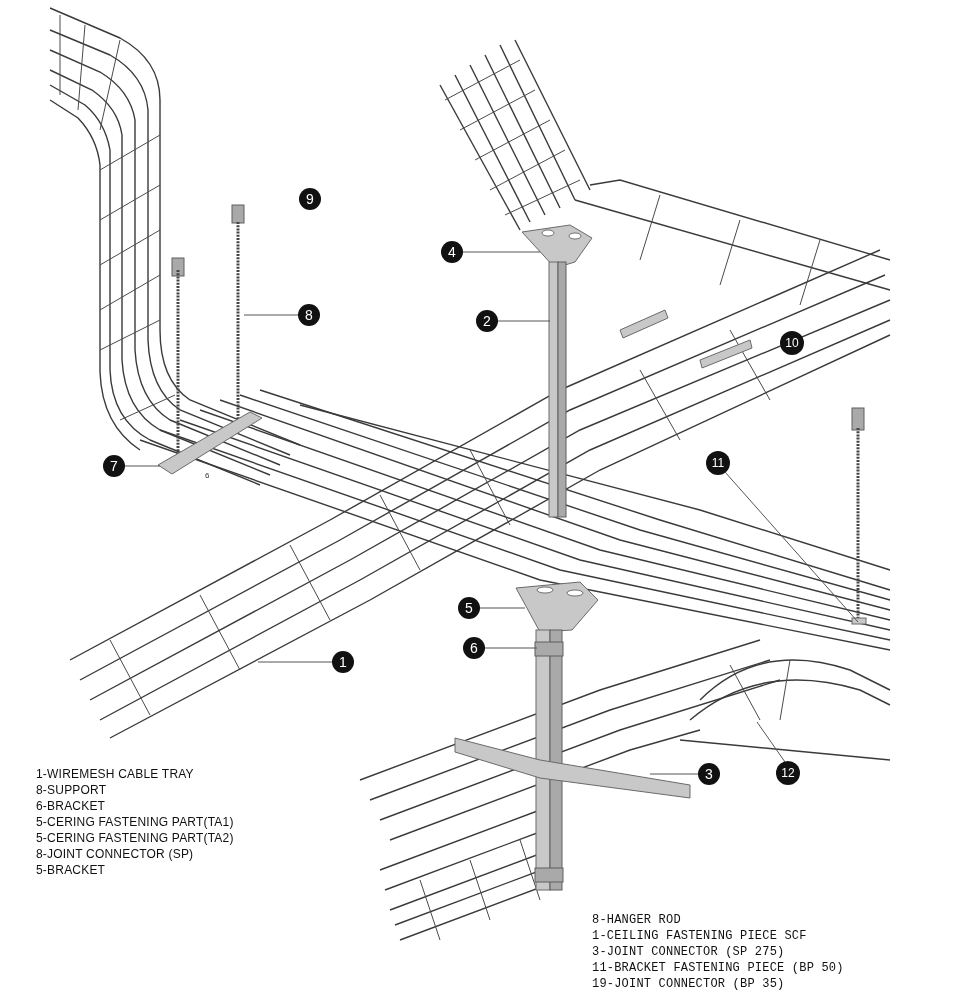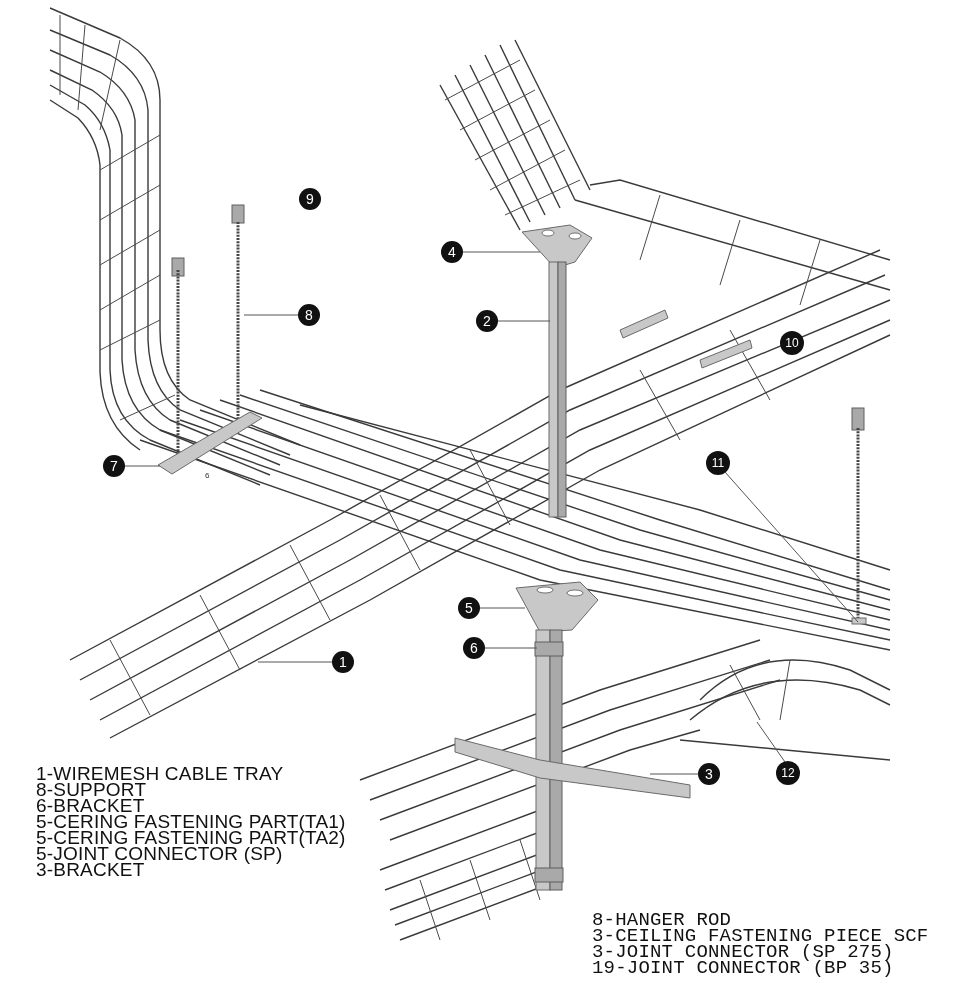--- a/index.html
+++ b/index.html
@@ -8,21 +8,21 @@
   #diagram { position: absolute; left: 0; top: 0; width: 959px; height: 1000px; }
   .callout-circle { fill: #111111; }
   .callout-text { fill: #ffffff; font-family: "Liberation Sans", sans-serif; font-size: 14px; text-anchor: middle; dominant-baseline: central; }
   .leader { stroke: #555555; stroke-width: 1; fill: none; }
   .wire { stroke: #3a3a3a; stroke-width: 1.4; fill: none; }
   .wire-thin { stroke: #4a4a4a; stroke-width: 1; fill: none; }
   .metal { fill: #c8c8c8; stroke: #6a6a6a; stroke-width: 1; }
   .metal-dark { fill: #a9a9a9; stroke: #5f5f5f; stroke-width: 1; }
   .hole { fill: #ffffff; stroke: #555; stroke-width: 0.8; }
   .rod { stroke: #444; stroke-width: 3; stroke-dasharray: 2 1.2; }
-  .legend { position: absolute; font-size: 19px; line-height: 16px; color: #111; letter-spacing: 0.2px; }
+  .legend { position: absolute; font-size: 12px; line-height: 16px; color: #111; letter-spacing: 0.2px; }
   .legend div { white-space: nowrap; }
   #legend-left { left: 36px; top: 766px; }
   #legend-right { left: 592px; top: 912px; font-family: Liberation Mono, monospace; }
 </style>
 </head>
 <body>
 
 <svg id="diagram" viewBox="0 0 959 1000" xmlns="http://www.w3.org/2000/svg">
 
   <g>
@@ -204,22 +204,23 @@
 
   <text x="205" y="478" font-size="8" fill="#333" font-family="Liberation Sans, sans-serif">6</text>
 </svg>
 
 <div id="legend-left" class="legend">
   <div>1-WIREMESH CABLE TRAY</div>
   <div>8-SUPPORT</div>
   <div>6-BRACKET</div>
   <div>5-CERING FASTENING PART(TA1)</div>
   <div>5-CERING FASTENING PART(TA2)</div>
-  <div>5-JOINT CONNECTOR (SP)</div>
-  <div>3-BRACKET</div>
+  <div>8-JOINT CONNECTOR (SP)</div>
+  <div>5-BRACKET</div>
 </div>
 
 <div id="legend-right" class="legend">
   <div>8-HANGER ROD</div>
-  <div>3-CEILING FASTENING PIECE SCF</div>
+  <div>1-CEILING FASTENING PIECE SCF</div>
   <div>3-JOINT CONNECTOR (SP 275)</div>
+  <div>11-BRACKET FASTENING PIECE (BP 50)</div>
   <div>19-JOINT CONNECTOR (BP 35)</div>
 </div>
 
 </body></html>

